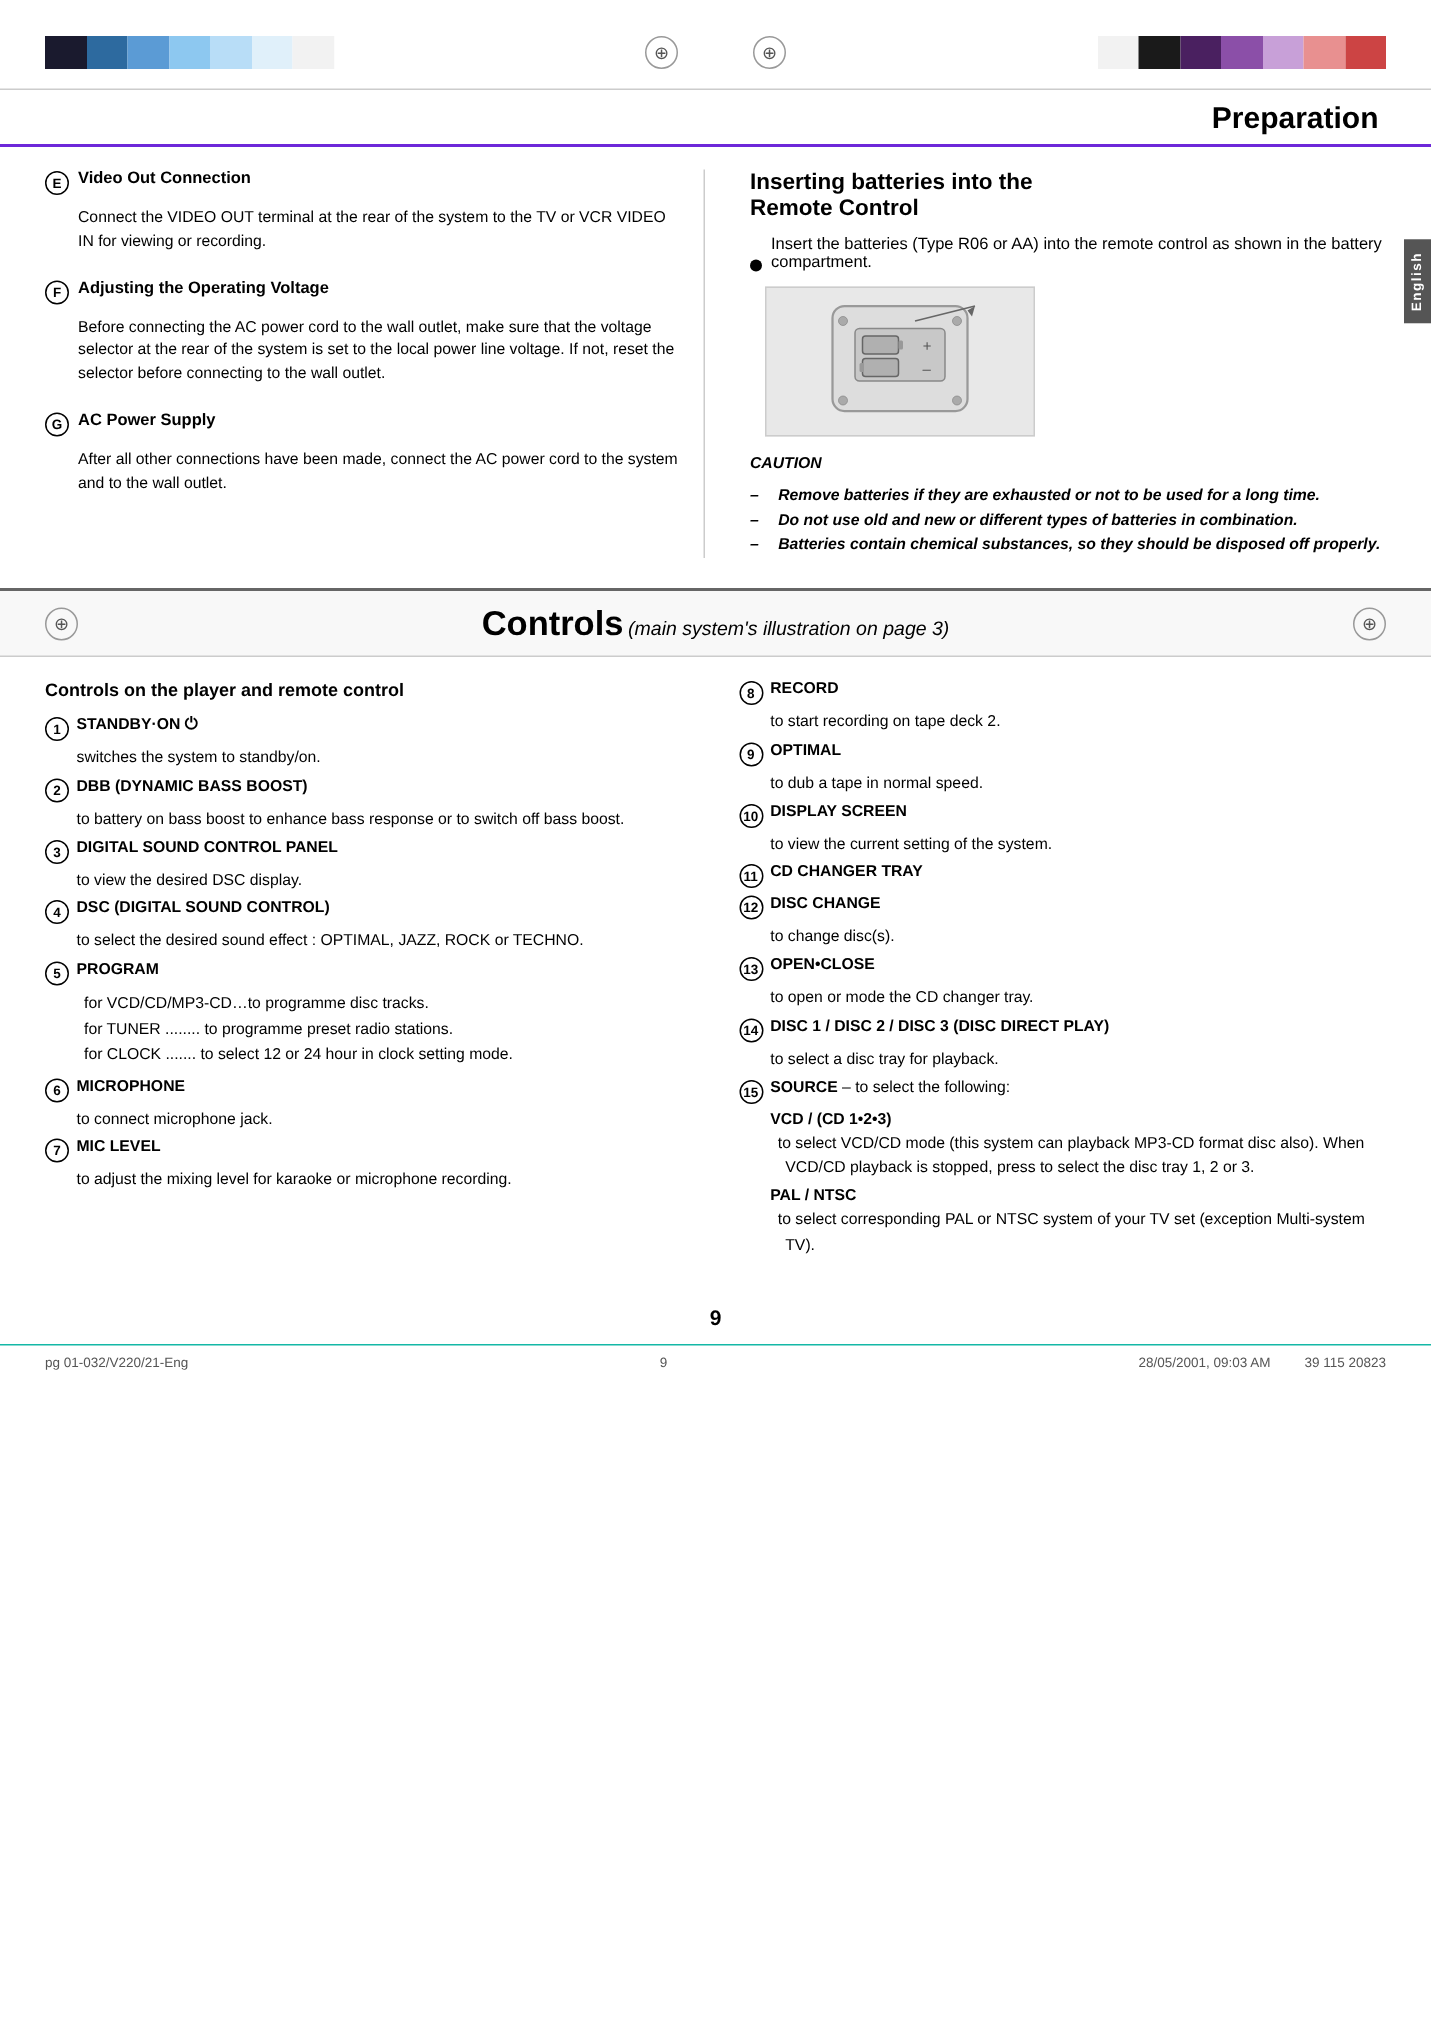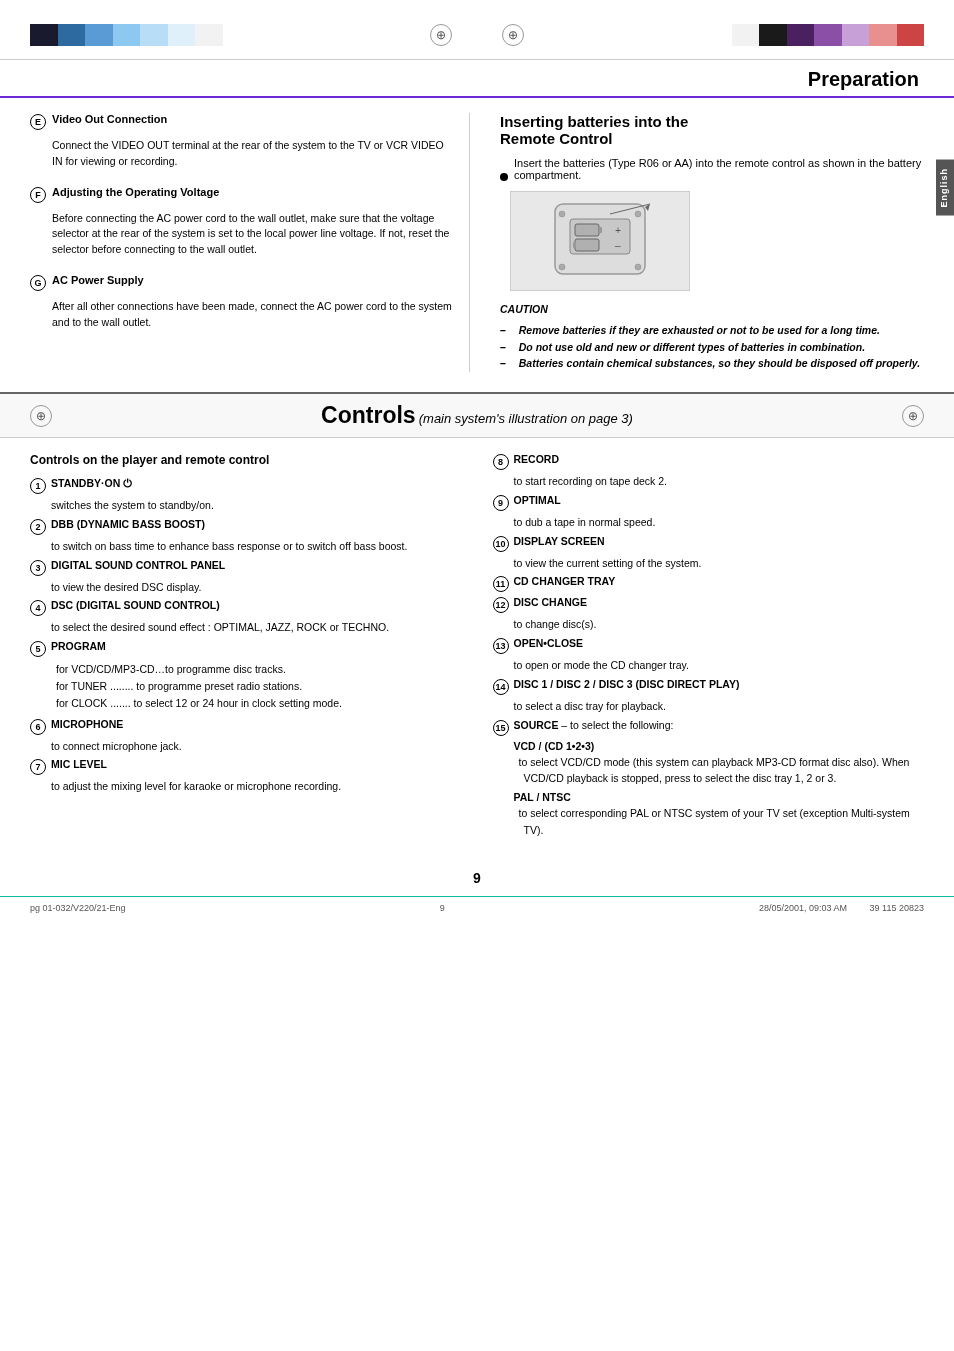--- a/index.html
+++ b/index.html
@@ -412,21 +412,21 @@
           <span class="item-label">STANDBY·ON <span style="font-size:11px;">⏻</span></span>
         </div>
         <div class="item-desc">switches the system to standby/on.</div>
       </div>
 
       <div>
         <div class="numbered-item">
           <span class="number-circle">2</span>
           <span class="item-label">DBB (DYNAMIC BASS BOOST)</span>
         </div>
-        <div class="item-desc">to switch on bass time to enhance bass response or to switch off bass boost.</div>
+        <div class="item-desc">to battery on bass boost to enhance bass response or to switch off bass boost.</div>
       </div>
 
       <div>
         <div class="numbered-item">
           <span class="number-circle">3</span>
           <span class="item-label">DIGITAL SOUND CONTROL PANEL</span>
         </div>
         <div class="item-desc">to view the desired DSC display.</div>
       </div>
 

